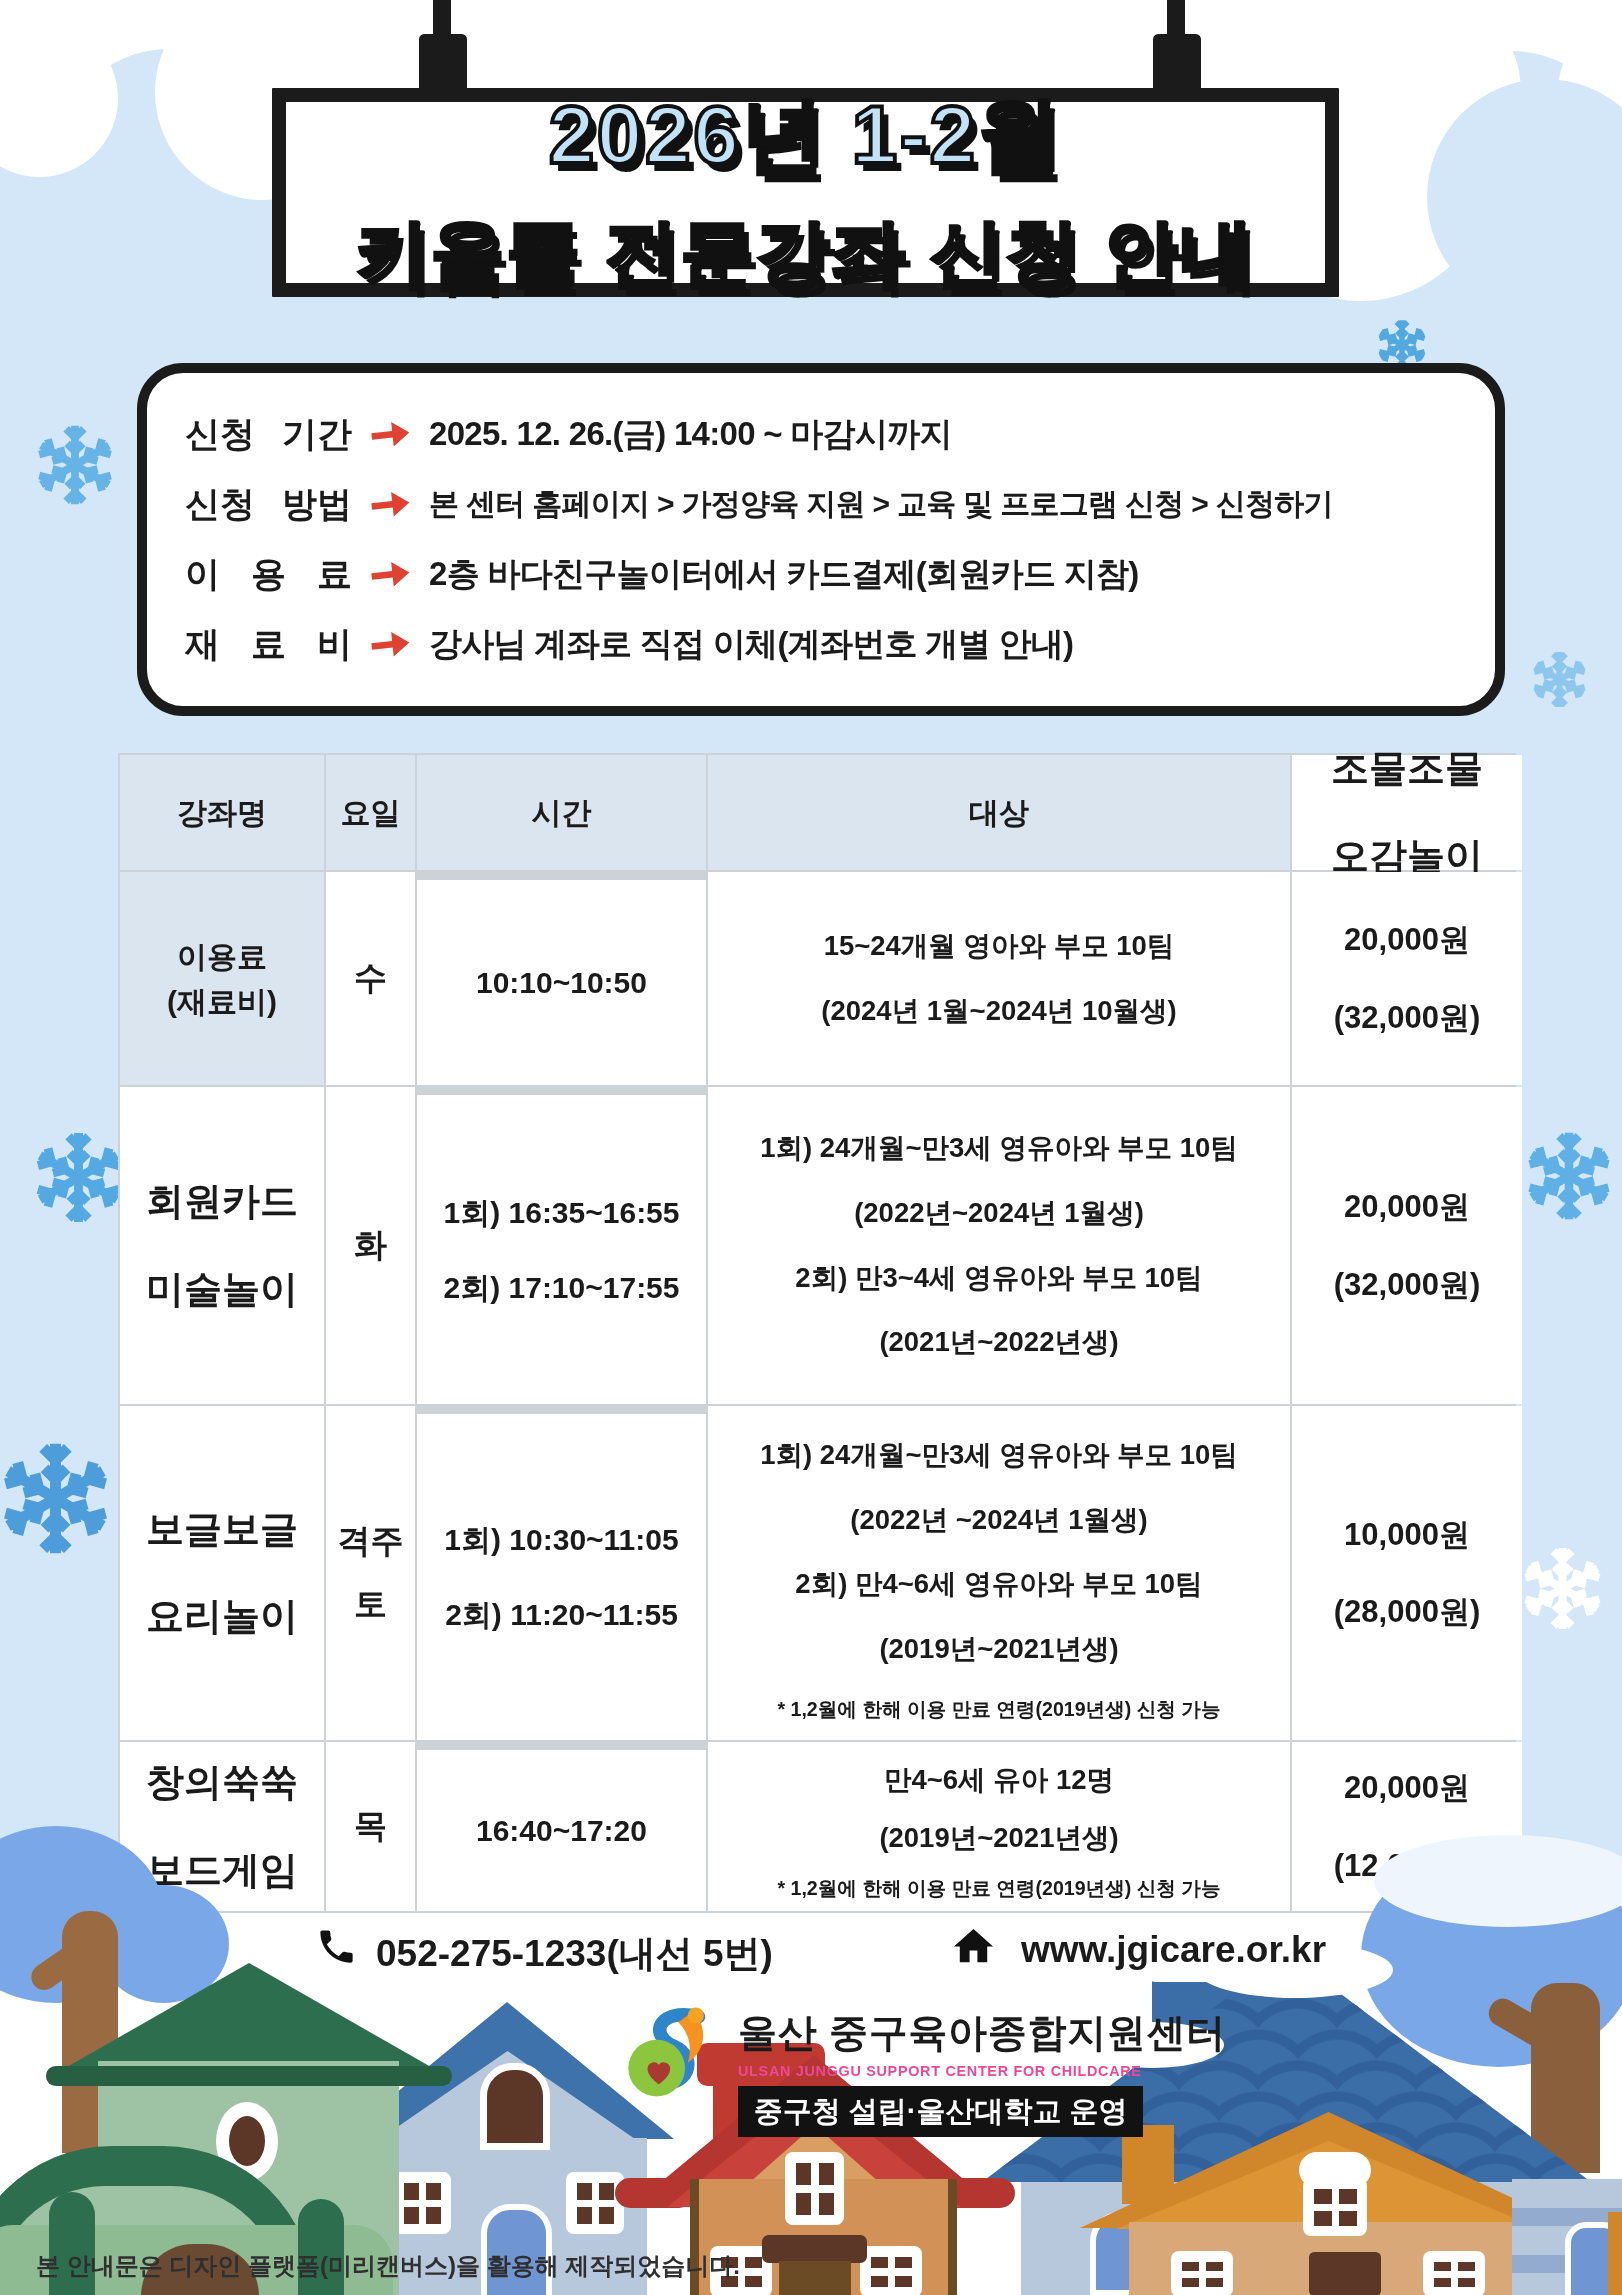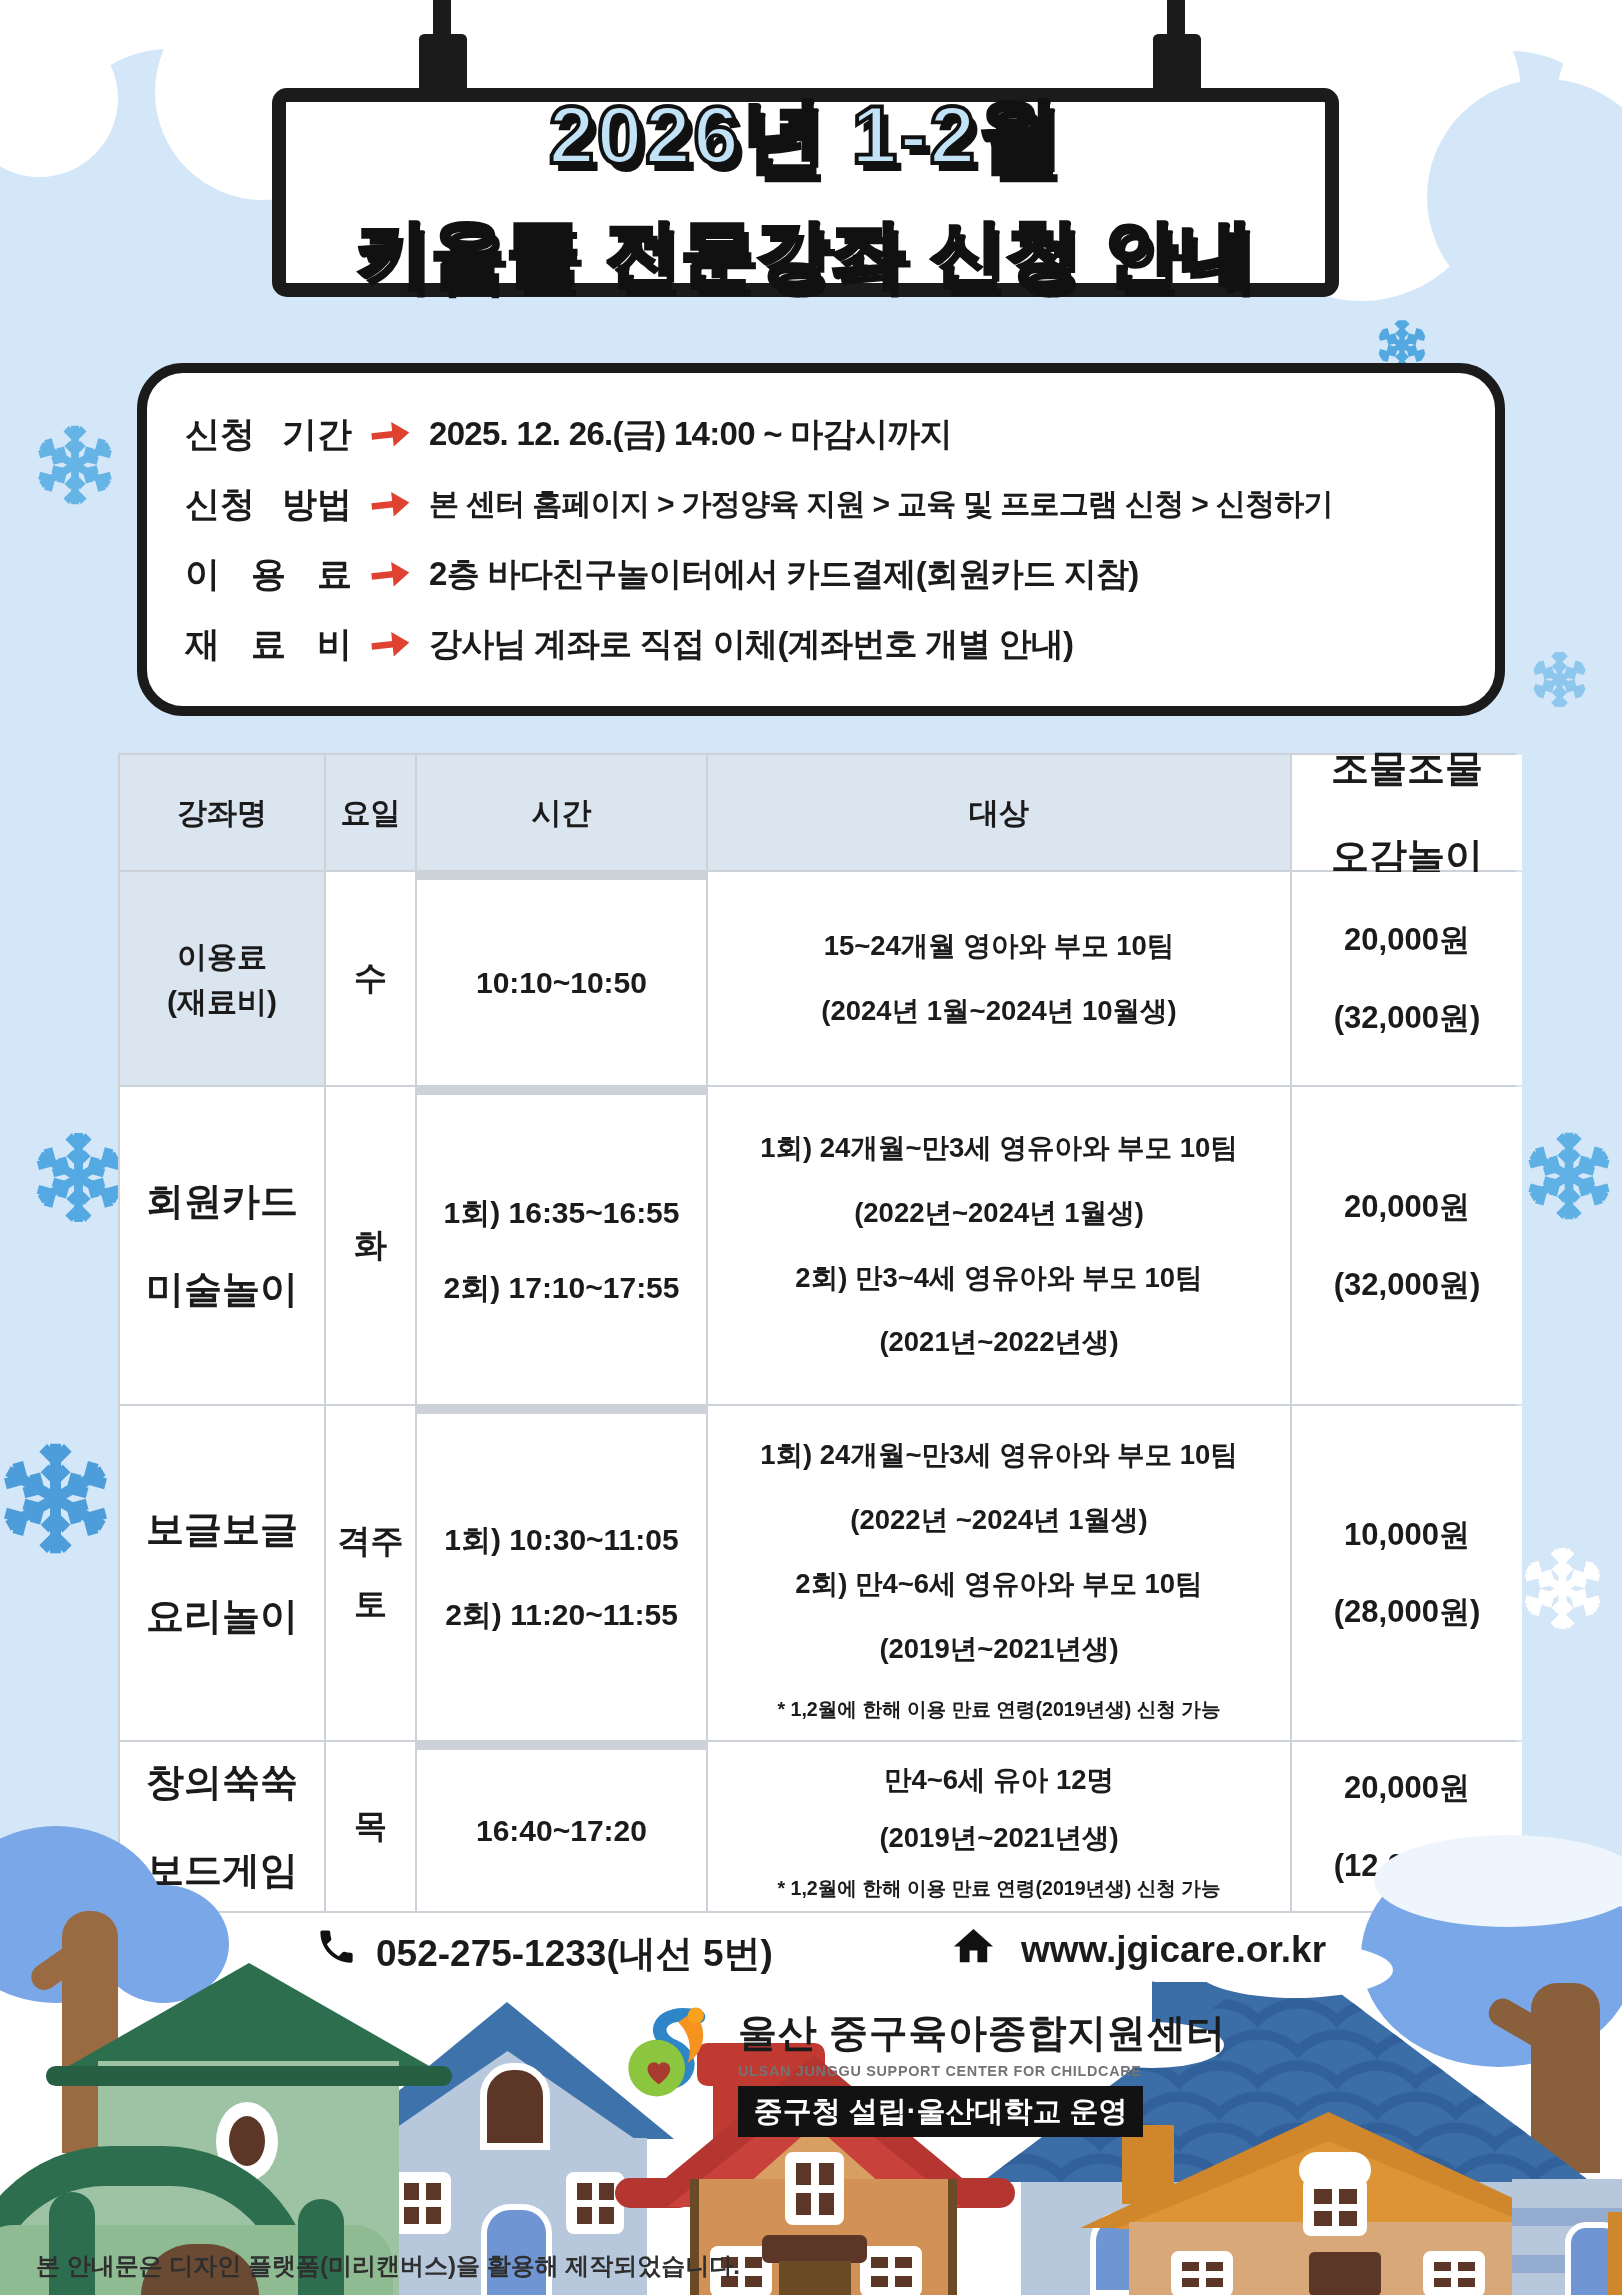--- a/index.html
+++ b/index.html
@@ -10,21 +10,21 @@
   
   .bg-blue{left:0;top:88px;width:1623px;height:1813px;background:#d4e7f8;}
   .bump{border-radius:50%;background:#d4e7f8;}
   .valley{border-radius:50%;background:#ffffff;}
   .topstrip{left:0;top:0;width:1623px;height:88px;background:#ffffff;}
 
   
   .bracket-stem{width:18.3px;background:#1b1b1b;}
   .bracket-foot{width:48px;background:#1b1b1b;border-radius:5.2px;}
   .sign{left:272px;top:88px;width:1067px;height:209px;background:#ffffff;border:14.4px solid #1b1b1b;
-        border-radius:15px;display:flex;flex-direction:column;align-items:center;justify-content:center;gap:14.4px;box-sizing:border-box;}
+        border-radius:1px;display:flex;flex-direction:column;align-items:center;justify-content:center;gap:14.4px;box-sizing:border-box;}
   .title{font-weight:800;color:#c2e2f8;letter-spacing:2.6px;
          -webkit-text-stroke:3.9px #111;text-shadow:6.5px 7.9px 0 #111;white-space:nowrap;}
   .title.l1{font-size:82px;}
   .title.l2{font-size:73px;}
 
   
   .infobox{left:137px;top:363px;width:1368px;height:353px;background:#fff;border:10.5px solid #1b1b1b;
            border-radius:46px;box-sizing:border-box;padding:26px 38px;display:flex;flex-direction:column;justify-content:space-around;}
   .inforow{display:flex;align-items:center;gap:17px;}
   .infolabel{width:167px;font-size:35px;font-weight:900;text-align:justify;text-align-last:justify;flex:none;}
@@ -43,21 +43,21 @@
   .c-time{font-size:30px;font-weight:800;line-height:2.5;margin-top:8px;}
   .c-target{font-size:27.5px;font-weight:800;line-height:2.35;}
   .c-fee{font-size:31px;font-weight:800;line-height:2.5;}
   .note{font-size:19.6px;font-weight:600;line-height:1.3;margin-top:15.7px;white-space:pre-line;}
 
   
   .contact-text{font-size:37px;font-weight:800;white-space:nowrap;}
 
   
   .org-ko{font-size:39px;font-weight:800;letter-spacing:0.7px;white-space:nowrap;}
-  .org-en{font-size:14.4px;font-weight:600;color:#737373;letter-spacing:0.7px;margin-top:2.6px;white-space:nowrap;}
+  .org-en{font-size:14.4px;font-weight:600;color:#ec4899;letter-spacing:0.7px;margin-top:2.6px;white-space:nowrap;}
   .org-banner{display:inline-block;margin-top:7.9px;background:#121212;color:#fff;font-size:29px;font-weight:800;
               padding:5.2px 15.7px;white-space:nowrap;}
   .footnote{font-size:24px;font-weight:600;color:#2f2f2f;white-space:nowrap;}
 
   
   .tri{clip-path:polygon(50% 0,100% 100%,0 100%);}
   .win{background:#fff;border-radius:7.9px;}
   .panes{position:absolute;left:10.5px;top:10.5px;right:10.5px;bottom:10.5px;background-color:#5c3627;
     background-image:linear-gradient(to right,transparent calc(50% - 3.9px),#fff calc(50% - 3.9px),#fff calc(50% + 3.9px),transparent calc(50% + 3.9px)),
                      linear-gradient(to bottom,transparent calc(50% - 3.9px),#fff calc(50% - 3.9px),#fff calc(50% + 3.9px),transparent calc(50% + 3.9px));}

